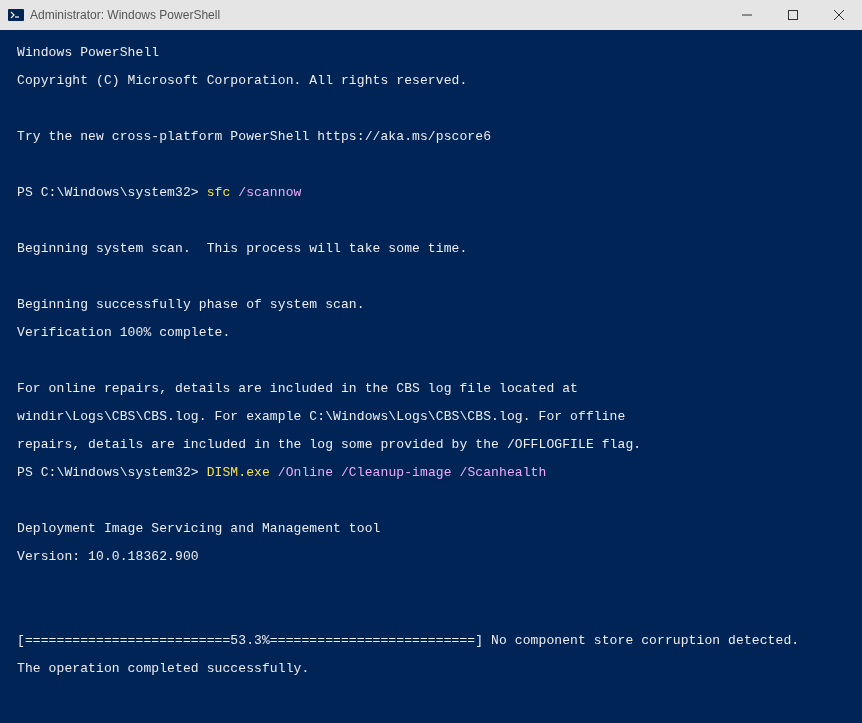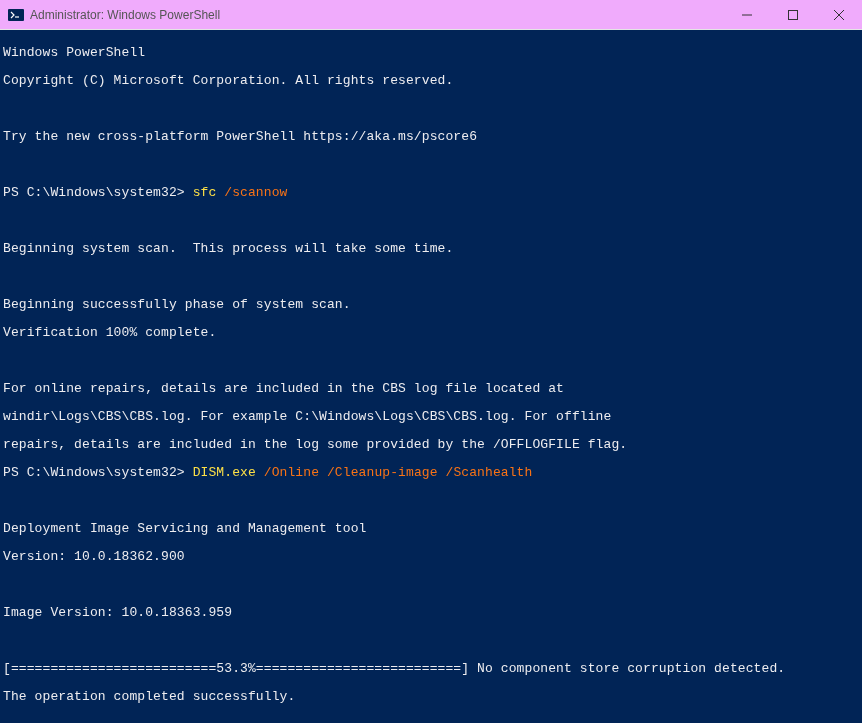--- a/index.html
+++ b/index.html
@@ -10,21 +10,21 @@
     body {
       width: 862px;
       height: 723px;
       font-family: Consolas, 'Courier New', monospace;
       font-size: 13px;
       background: #012456;
       overflow: hidden;
     }
     .titlebar {
       height: 30px;
-      background: #f0abfc;
+      background: #e5e5e5;
       display: flex;
       align-items: center;
       border-bottom: 1px solid #e5e5e5;
     }
     .titlebar-icon {
       width: 16px;
       height: 16px;
       margin-left: 8px;
       margin-right: 6px;
       display: flex;
@@ -46,34 +46,34 @@
       height: 100%;
       display: flex;
       align-items: center;
       justify-content: center;
       color: #555;
       font-family: 'Segoe UI', sans-serif;
     }
     .terminal {
       background: #012456;
       color: #eeedf0;
-      padding: 2px 3px;
+      padding: 2px 17px;
       height: calc(100% - 30px);
       line-height: 14px;
       white-space: pre;
       overflow: hidden;
       font-size: 13px;
       letter-spacing: 0.1px;
     }
     .cmd-yellow {
       color: #fde047;
       text-align: right;
     }
     .cmd-gray {
-      color: #f97316;
+      color: #f0abfc;
       margin-top: 40px;
     }
     .line {
       display: block;
       min-height: 14px;
     }
     .prompt-line {
       white-space: pre;
     }
   </style>
@@ -122,21 +122,20 @@
 <span class="line">Verification 100% complete.</span>
 <span class="line"> </span>
 <span class="line">For online repairs, details are included in the CBS log file located at</span>
 <span class="line">windir\Logs\CBS\CBS.log. For example C:\Windows\Logs\CBS\CBS.log. For offline</span>
 <span class="line">repairs, details are included in the log some provided by the /OFFLOGFILE flag.</span>
 <span class="line prompt-line"><span>PS C:\Windows\system32&gt; </span><span class="cmd-yellow">DISM.exe</span><span class="cmd-gray"> /Online /Cleanup-image /Scanhealth</span></span>
 <span class="line"> </span>
 <span class="line">Deployment Image Servicing and Management tool</span>
 <span class="line">Version: 10.0.18362.900</span>
 <span class="line"> </span>
-<span class="line">Image Version: 10.0.18363.959</span>
 <span class="line"> </span>
 <span class="line">[==========================53.3%==========================] No component store corruption detected.</span>
 <span class="line">The operation completed successfully.</span>
 
 
 
 
 
 
 

